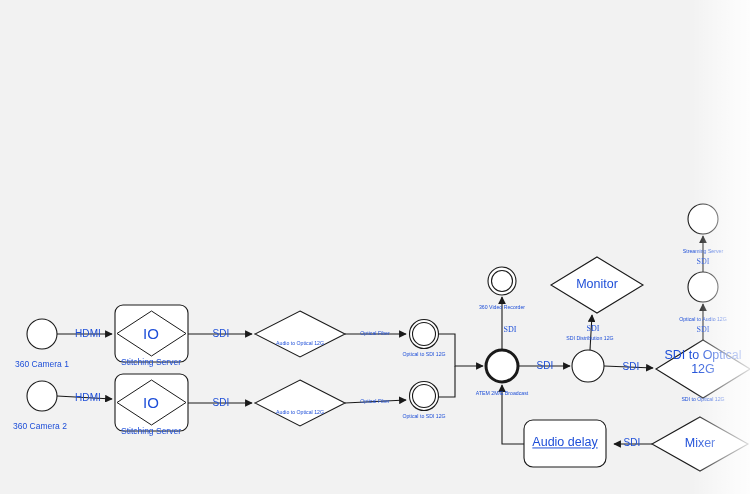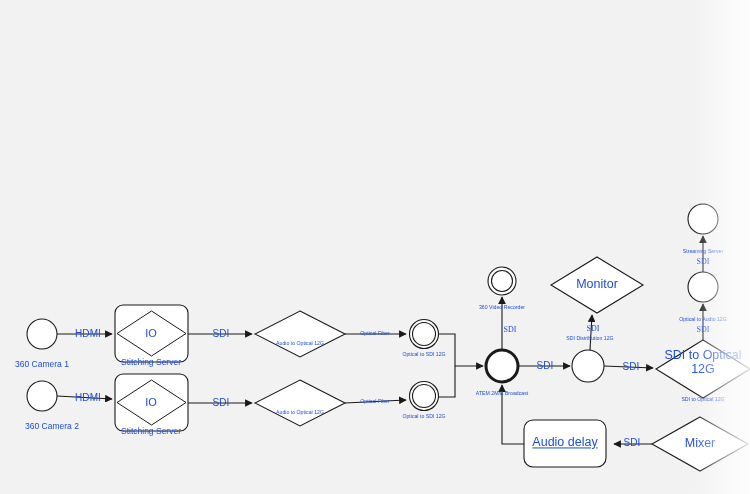--- a/index.html
+++ b/index.html
@@ -32,21 +32,21 @@
     width: 750px; height: 494px;
   }
   .lbl {
     position: absolute;
     color: #1d4ed8;
     white-space: nowrap;
     line-height: 1.05;
     text-align: center;
     transform: translate(-50%, -50%);
   }
-  .lbl-node   { font-size: 11px; }
+  .lbl-node   { font-size: 15px; }
   .lbl-node-lg{ font-size: 12.5px; }
   .lbl-under  { font-size: 8.5px; margin-top: 7px; }
   .lbl-tiny   { font-size: 5.2px; }
   .lbl-edge   { font-size: 10px; letter-spacing: .1px; }
   .lbl-edge-sm{ font-size: 5.2px; }
   .lbl-serif  { font-family: "Liberation Serif", serif; font-size: 8px; }
   .lbl-2line  { line-height: 1.15; }
 </style>
 </head>
 <body>
@@ -140,21 +140,21 @@
       <path d="M 524 444 L 502 444 L 502 385" marker-end="url(#arr)"></path>
     </g>
   </svg>
 
   <div class="lbl lbl-under" style="left:42px;  top:357px;">360 Camera 1</div>
   <div class="lbl lbl-node" style="left:151px; top:334px;">IO</div>
   <div class="lbl lbl-under" style="left:151px; top:355px;">Stitching Server</div>
   <div class="lbl lbl-edge-sm" style="left:300px; top:344px;">Audio to Optical 12G</div>
   <div class="lbl lbl-tiny" style="left:424px; top:355px;">Optical to SDI 12G</div>
 
-  <div class="lbl lbl-under" style="left:52px;  top:419px;">360 Camera 2</div>
+  <div class="lbl lbl-under" style="left:40px;  top:419px;">360 Camera 2</div>
   <div class="lbl lbl-node" style="left:151px; top:403px;">IO</div>
   <div class="lbl lbl-under" style="left:151px; top:424px;">Stitching Server</div>
   <div class="lbl lbl-edge-sm" style="left:300px; top:413px;">Audio to Optical 12G</div>
   <div class="lbl lbl-tiny" style="left:424px; top:417px;">Optical to SDI 12G</div>
 
   <div class="lbl lbl-tiny" style="left:502px; top:394px;">ATEM 2M/E Broadcast</div>
   <div class="lbl lbl-tiny" style="left:502px; top:308px;">360 Video Recorder</div>
   <div class="lbl lbl-tiny" style="left:590px; top:339px;">SDI Distribution 12G</div>
   <div class="lbl lbl-node-lg" style="left:597px; top:285px;">Monitor</div>
 

